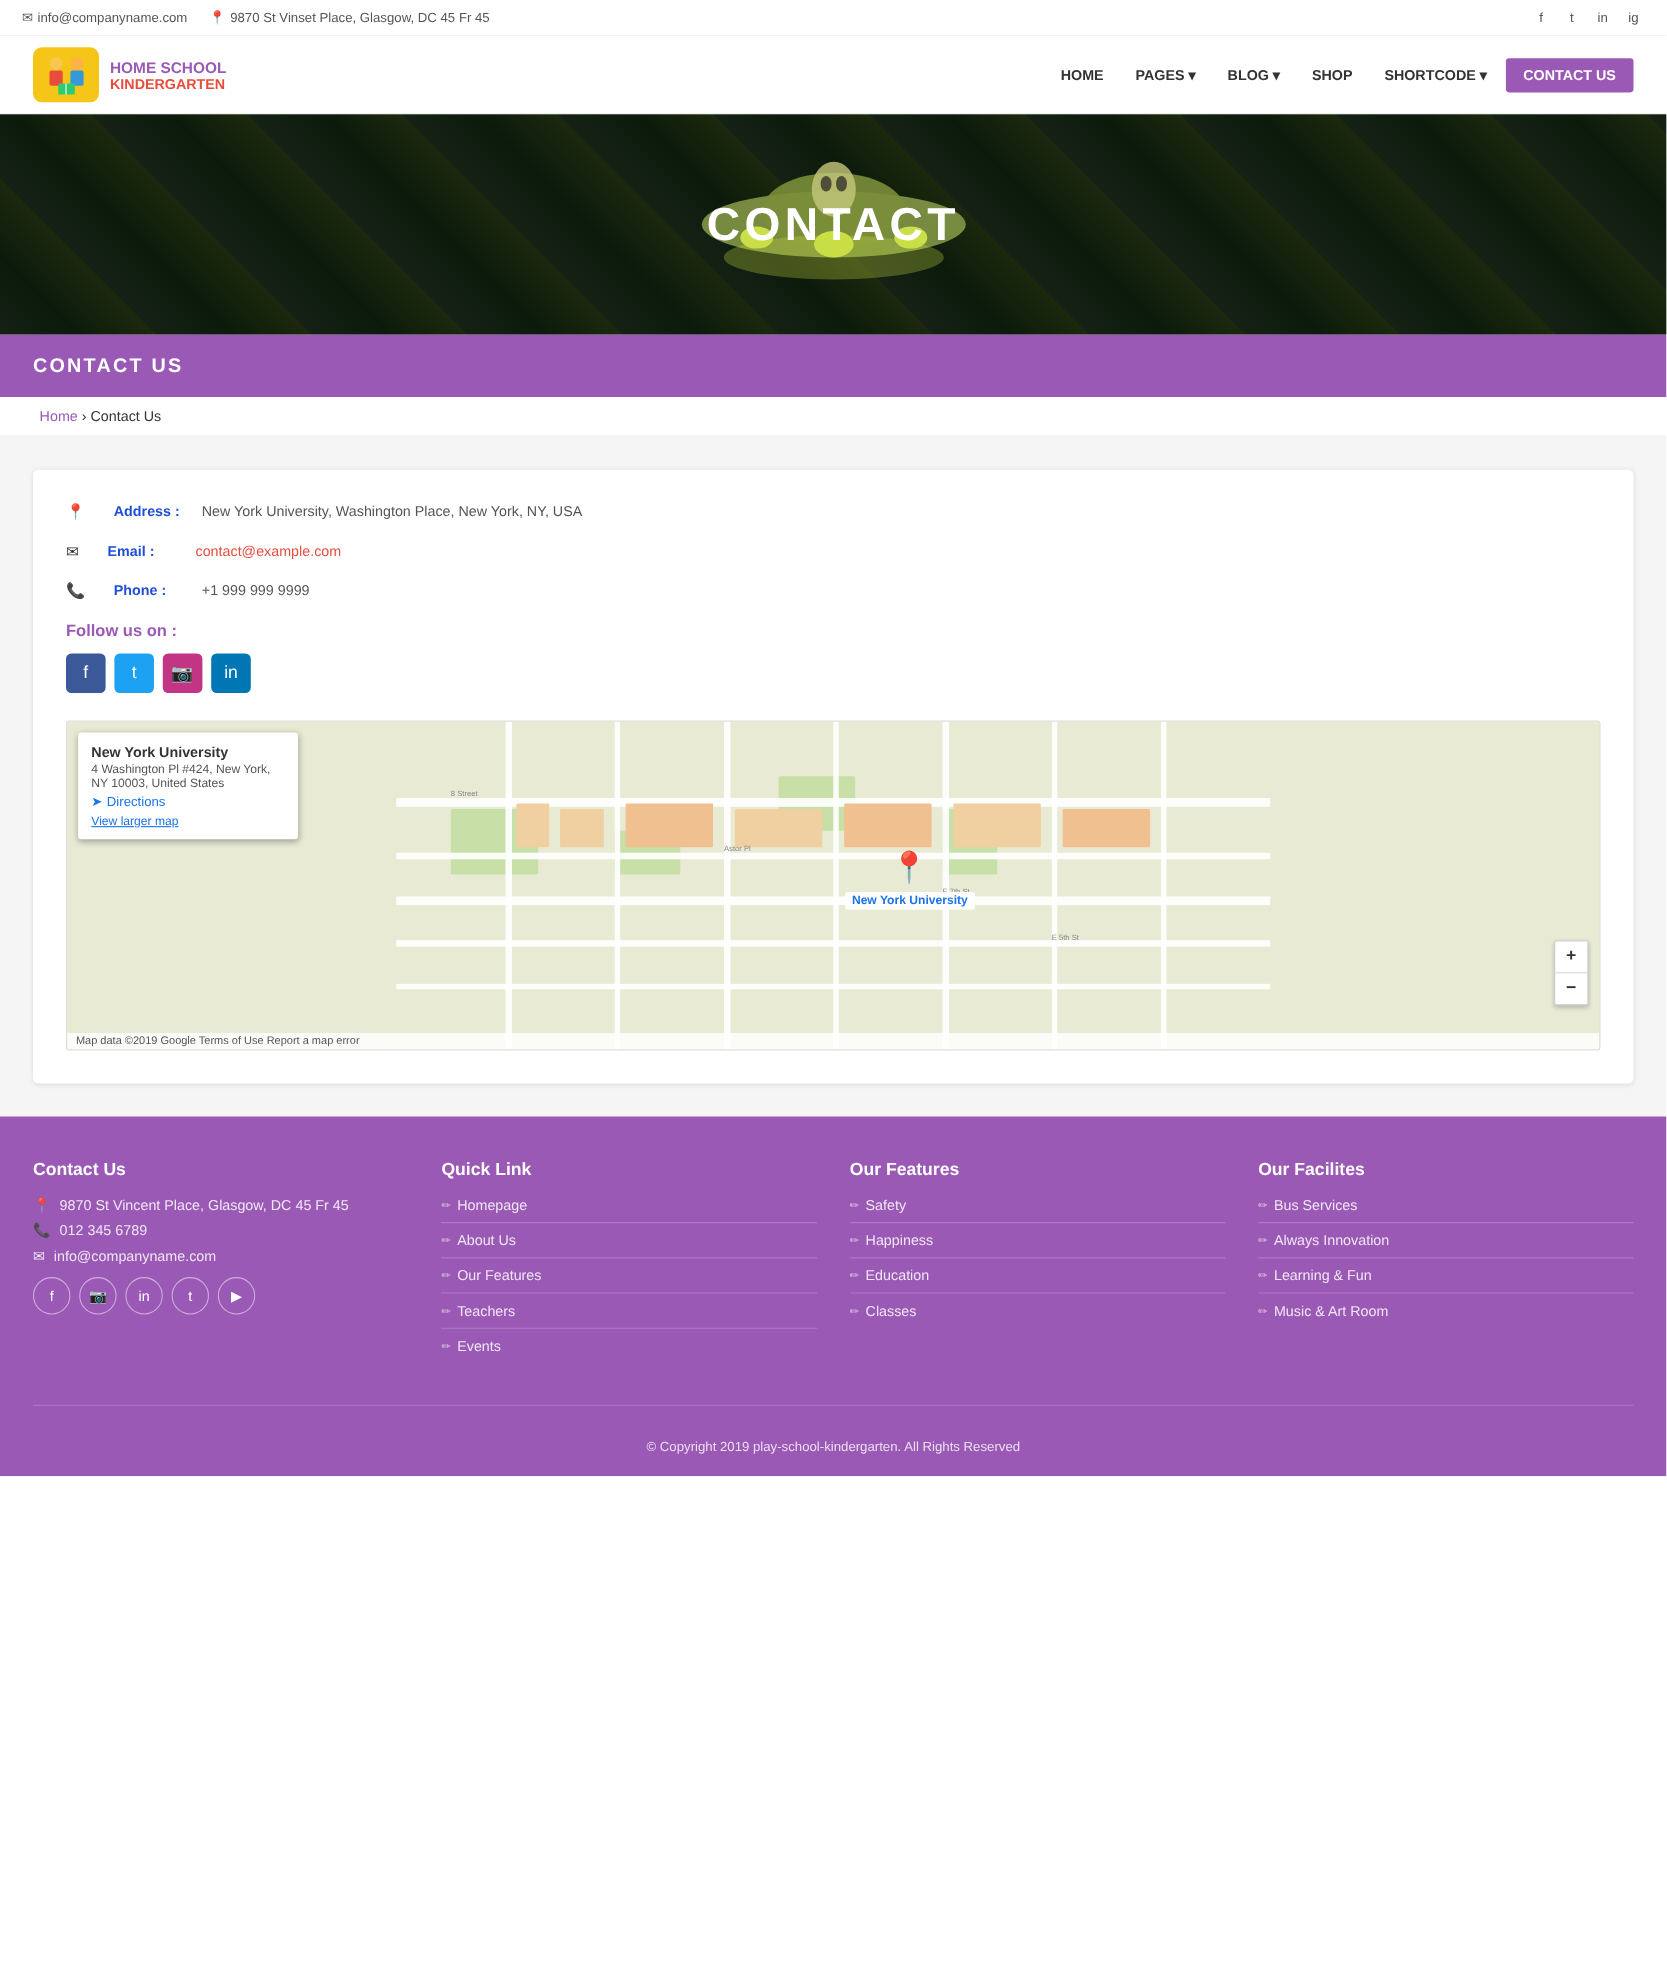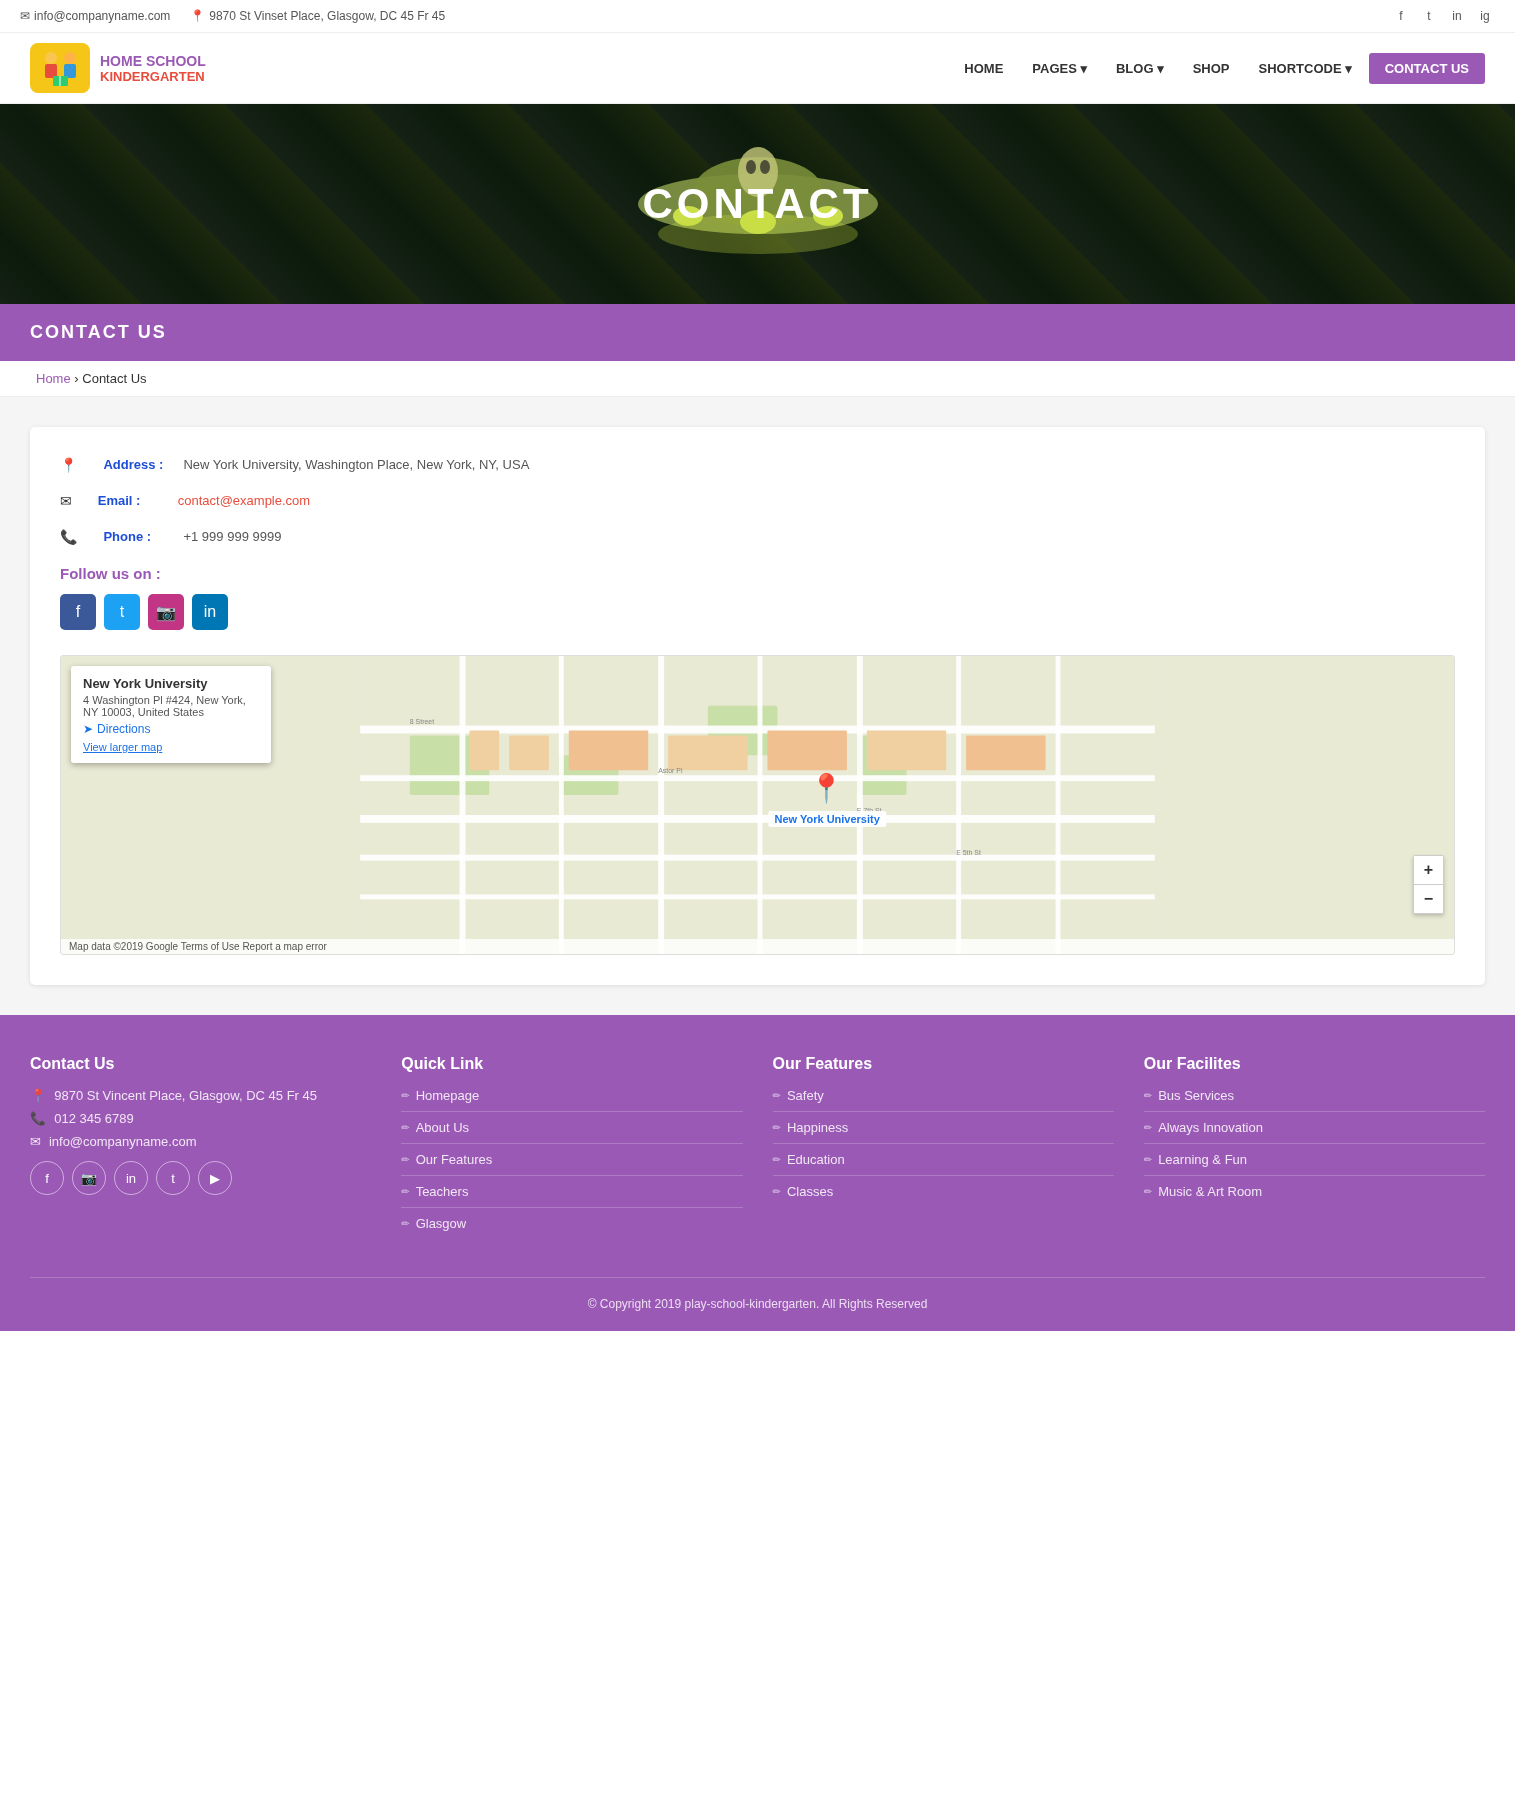--- a/index.html
+++ b/index.html
@@ -275,21 +275,21 @@
       font-size: 13px;
       margin-bottom: 8px;
       cursor: pointer;
       border-bottom: 1px solid rgba(255,255,255,0.2);
       padding-bottom: 8px;
     }
     .footer-link-item:last-child { border-bottom: none; }
     .footer-link-icon { font-size: 10px; color: rgba(255,255,255,0.7); }
     .footer-bottom {
       border-top: 1px solid rgba(255,255,255,0.2);
-      padding-top: 19px;
+      padding-top: 30px;
       text-align: center;
       color: rgba(255,255,255,0.8);
       font-size: 12px;
     }
 
     
     .map-svg-bg {
       position: absolute;
       top: 0; left: 0;
       width: 100%; height: 100%;
@@ -521,21 +521,21 @@
       <div class="footer-link-item">
         <span class="footer-link-icon">✏</span>
         <span>Our Features</span>
       </div>
       <div class="footer-link-item">
         <span class="footer-link-icon">✏</span>
         <span>Teachers</span>
       </div>
       <div class="footer-link-item">
         <span class="footer-link-icon">✏</span>
-        <span>Glasgow</span>
+        <span>Events</span>
       </div>
     </div>
 
     <div class="footer-col">
       <h4>Our Features</h4>
       <div class="footer-link-item">
         <span class="footer-link-icon">✏</span>
         <span>Safety</span>
       </div>
       <div class="footer-link-item">

